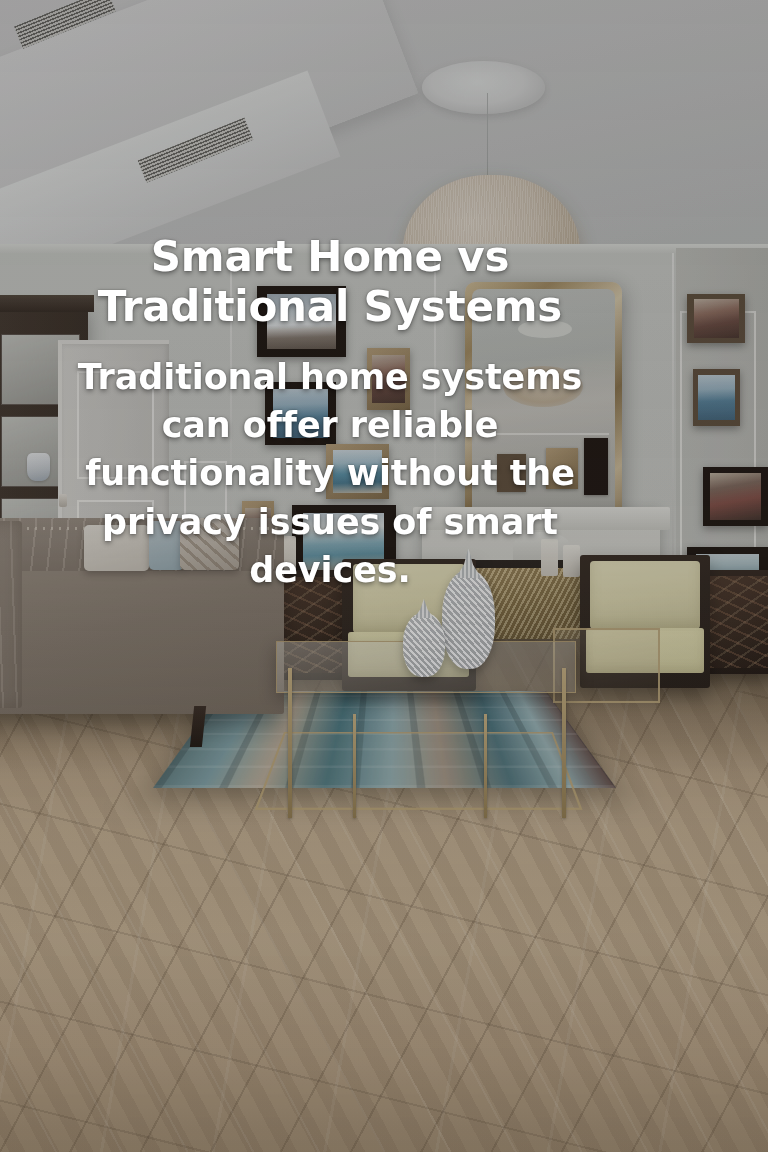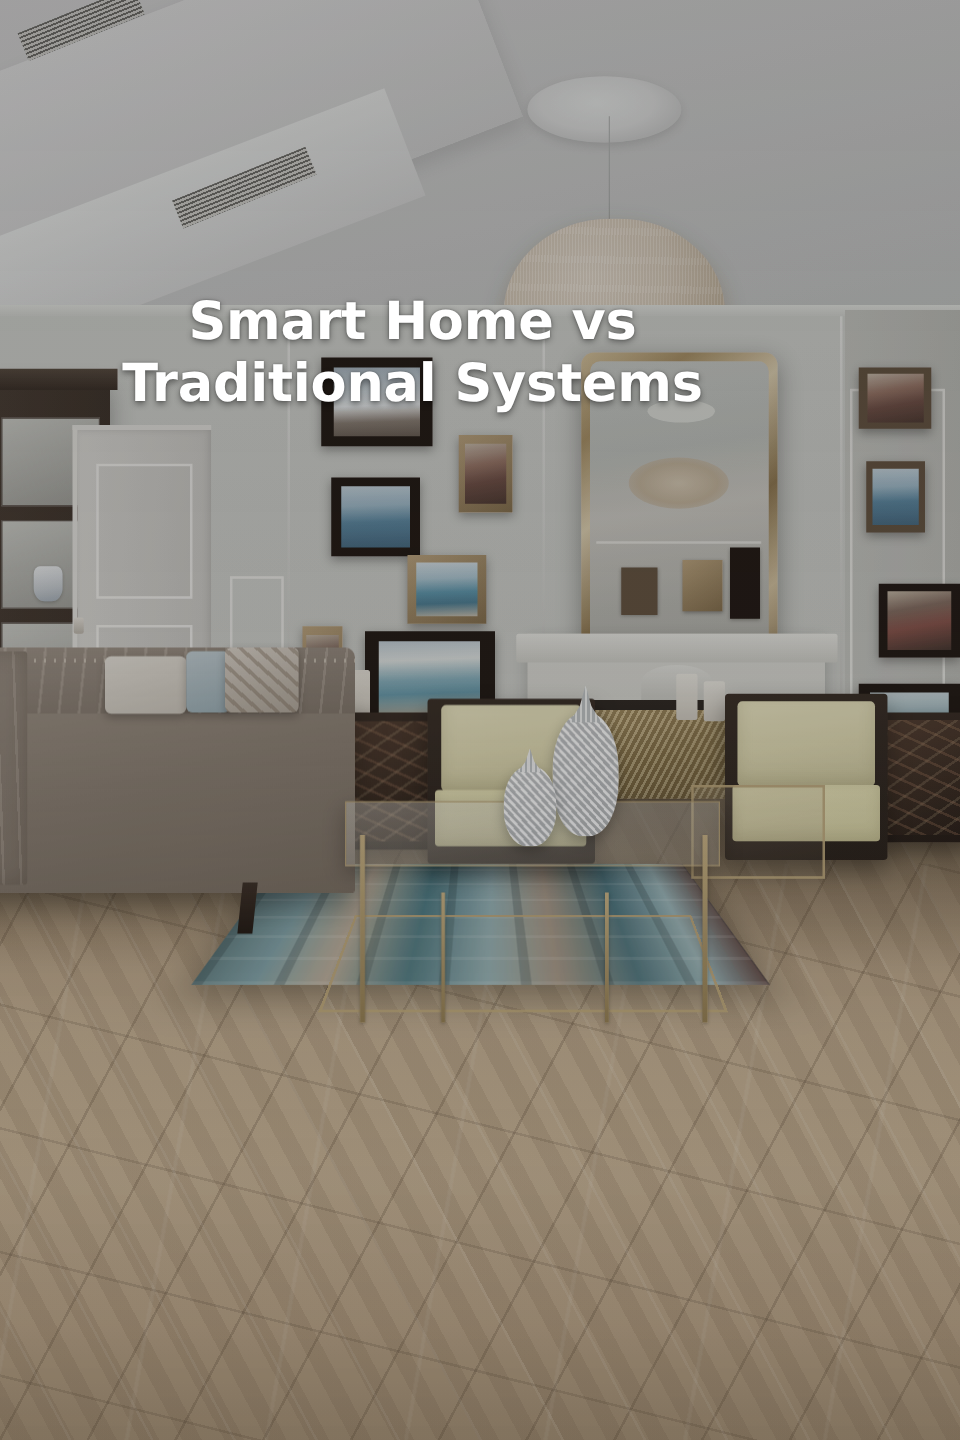--- a/index.html
+++ b/index.html
@@ -595,16 +595,17 @@
       <div class="fg-leg" style="position:absolute;left:94%;top:73%;width:1.8%;height:22%;transform:rotate(3deg);"></div>
     </div>
 
   </div>
 
   <div class="desat"></div>
   <div class="scrim"></div>
 
   <div class="text-block">
     <div class="pin-title">Smart Home vs Traditional Systems</div>
+    <div class="pin-sub">Traditional home systems can offer reliable functionality without the privacy issues of smart devices.</div>
   </div>
 
 
 </div>
 
 </body></html>

